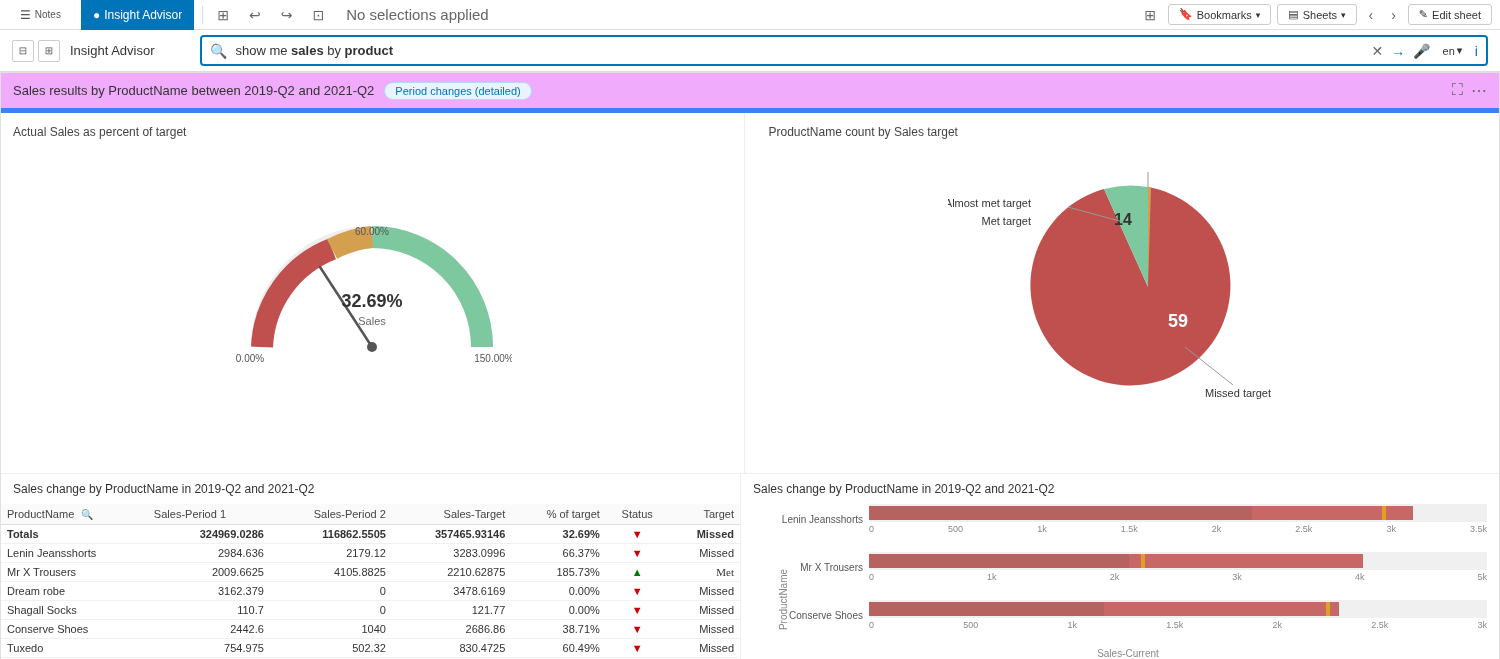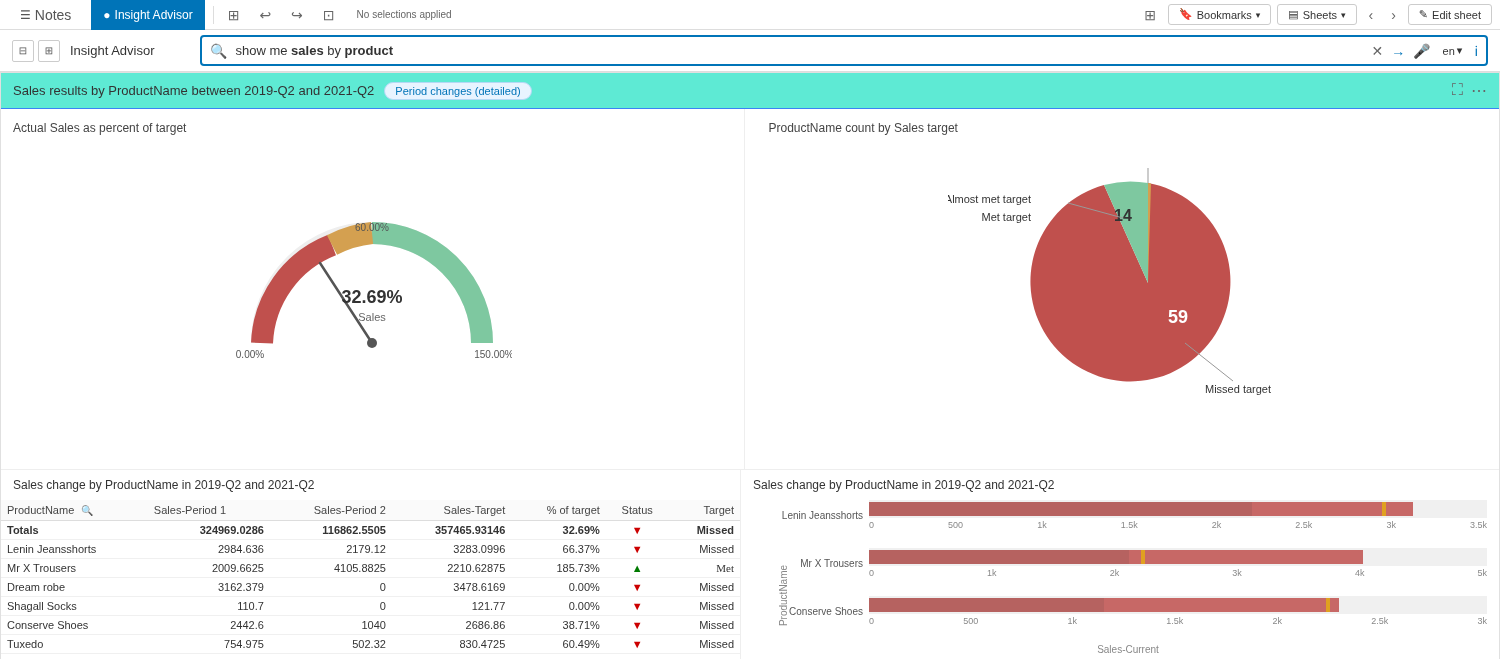--- a/index.html
+++ b/index.html
@@ -12,21 +12,21 @@
     }
     .nav-tab {
       display: flex; align-items: center; height: 30px; padding: 0 12px;
       font-size: 12px; cursor: pointer; color: #555;
     }
     .nav-tab.active {
       background: #0074b8; color: #fff; border-bottom: none;
     }
     .nav-sep { width: 1px; height: 18px; background: #ddd; }
     .nav-icon-btn { padding: 0 6px; cursor: pointer; color: #666; font-size: 14px; }
-    .nav-status { font-size: 10px; color: #666; margin-left: 8px; }
+    .nav-status { font-size: 15px; color: #666; margin-left: 8px; }
     .nav-right { margin-left: auto; display: flex; align-items: center; gap: 6px; }
     .nav-right-btn {
       display: flex; align-items: center; gap: 4px; padding: 3px 10px;
       border: 1px solid #ccc; border-radius: 3px; font-size: 11px;
       cursor: pointer; background: #fff; color: #333;
     }
     .nav-right-btn .arrow { font-size: 9px; }
 
     
     .second-bar {
@@ -52,21 +52,21 @@
     .search-mic { color: #666; cursor: pointer; font-size: 14px; }
     .search-lang { font-size: 11px; color: #333; padding: 0 4px; display: flex; align-items: center; gap: 2px; }
     .search-info { color: #0074b8; cursor: pointer; font-size: 14px; }
 
     
     .insight-panel {
       background: #fff; margin: 0; border: 1px solid #e0e0e0;
     }
     .insight-header {
       display: flex; align-items: center; padding: 8px 12px;
-      border-bottom: 1px solid #3b82f6; background: #5eead4;
+      border-bottom: 5px solid #3b82f6; background: #f0abfc;
       gap: 10px;
     }
     .insight-title { font-size: 13px; font-weight: 500; color: #333; }
     .period-badge {
       background: #e8f4ff; border: 1px solid #b3d9f5; color: #0074b8;
       border-radius: 12px; padding: 2px 10px; font-size: 11px; cursor: pointer;
     }
     .insight-header-right { margin-left: auto; display: flex; gap: 8px; }
     .header-icon-btn { cursor: pointer; color: #666; font-size: 16px; }
 
@@ -119,21 +119,21 @@
     .bar-axis { display: flex; justify-content: space-between; font-size: 9px; color: #888; margin-top: 2px; }
     .y-axis-label { position: absolute; left: -60px; top: 50%; transform: translateX(-50%) rotate(-90deg); font-size: 10px; color: #888; width: 80px; text-align: center; }
     .x-axis-label { text-align: center; font-size: 10px; color: #888; margin-top: 13px; }
   </style>
 </head>
 <body>
 
 <div class="top-nav">
   <div class="nav-tab">
     <span>☰</span>
-    <span style="margin-left:4px;font-size:14px;">Notes</span>
+    <span style="margin-left:4px;font-size:10px;">Notes</span>
   </div>
   <div class="nav-tab active">
     <span style="margin-right:4px;">●</span>
     <span>Insight Advisor</span>
   </div>
   <div class="nav-sep"></div>
   <div class="nav-icon-btn">⊞</div>
   <div class="nav-icon-btn">↩</div>
   <div class="nav-icon-btn">↪</div>
   <div class="nav-icon-btn">⊡</div>

